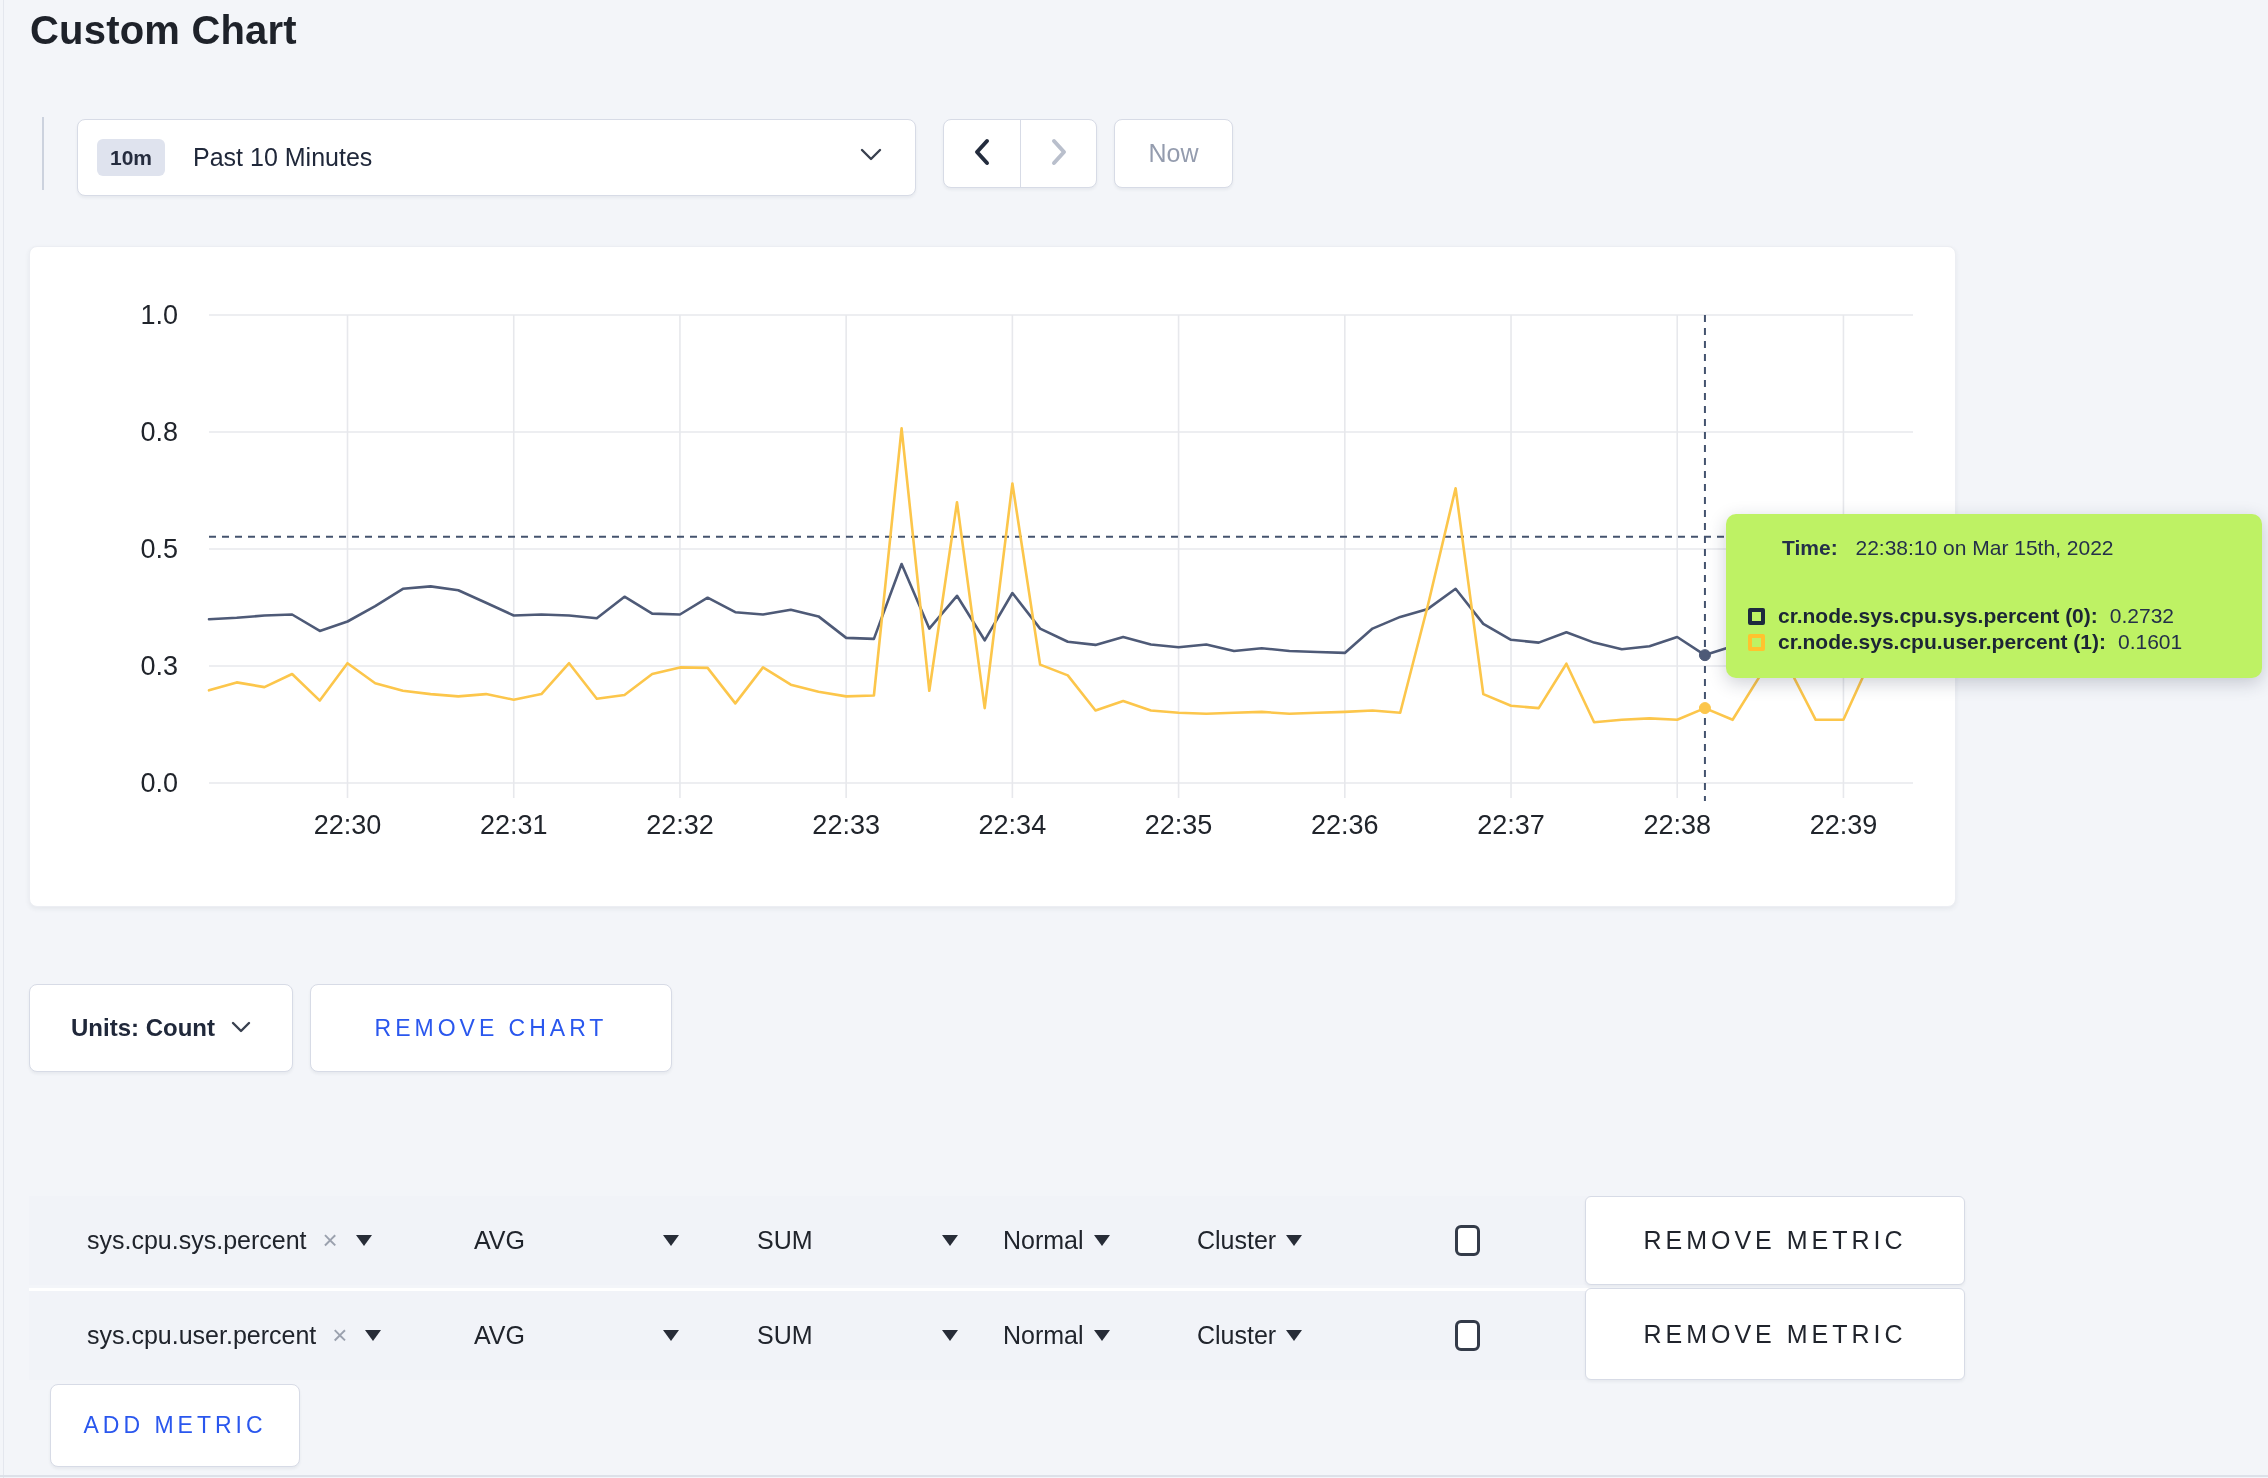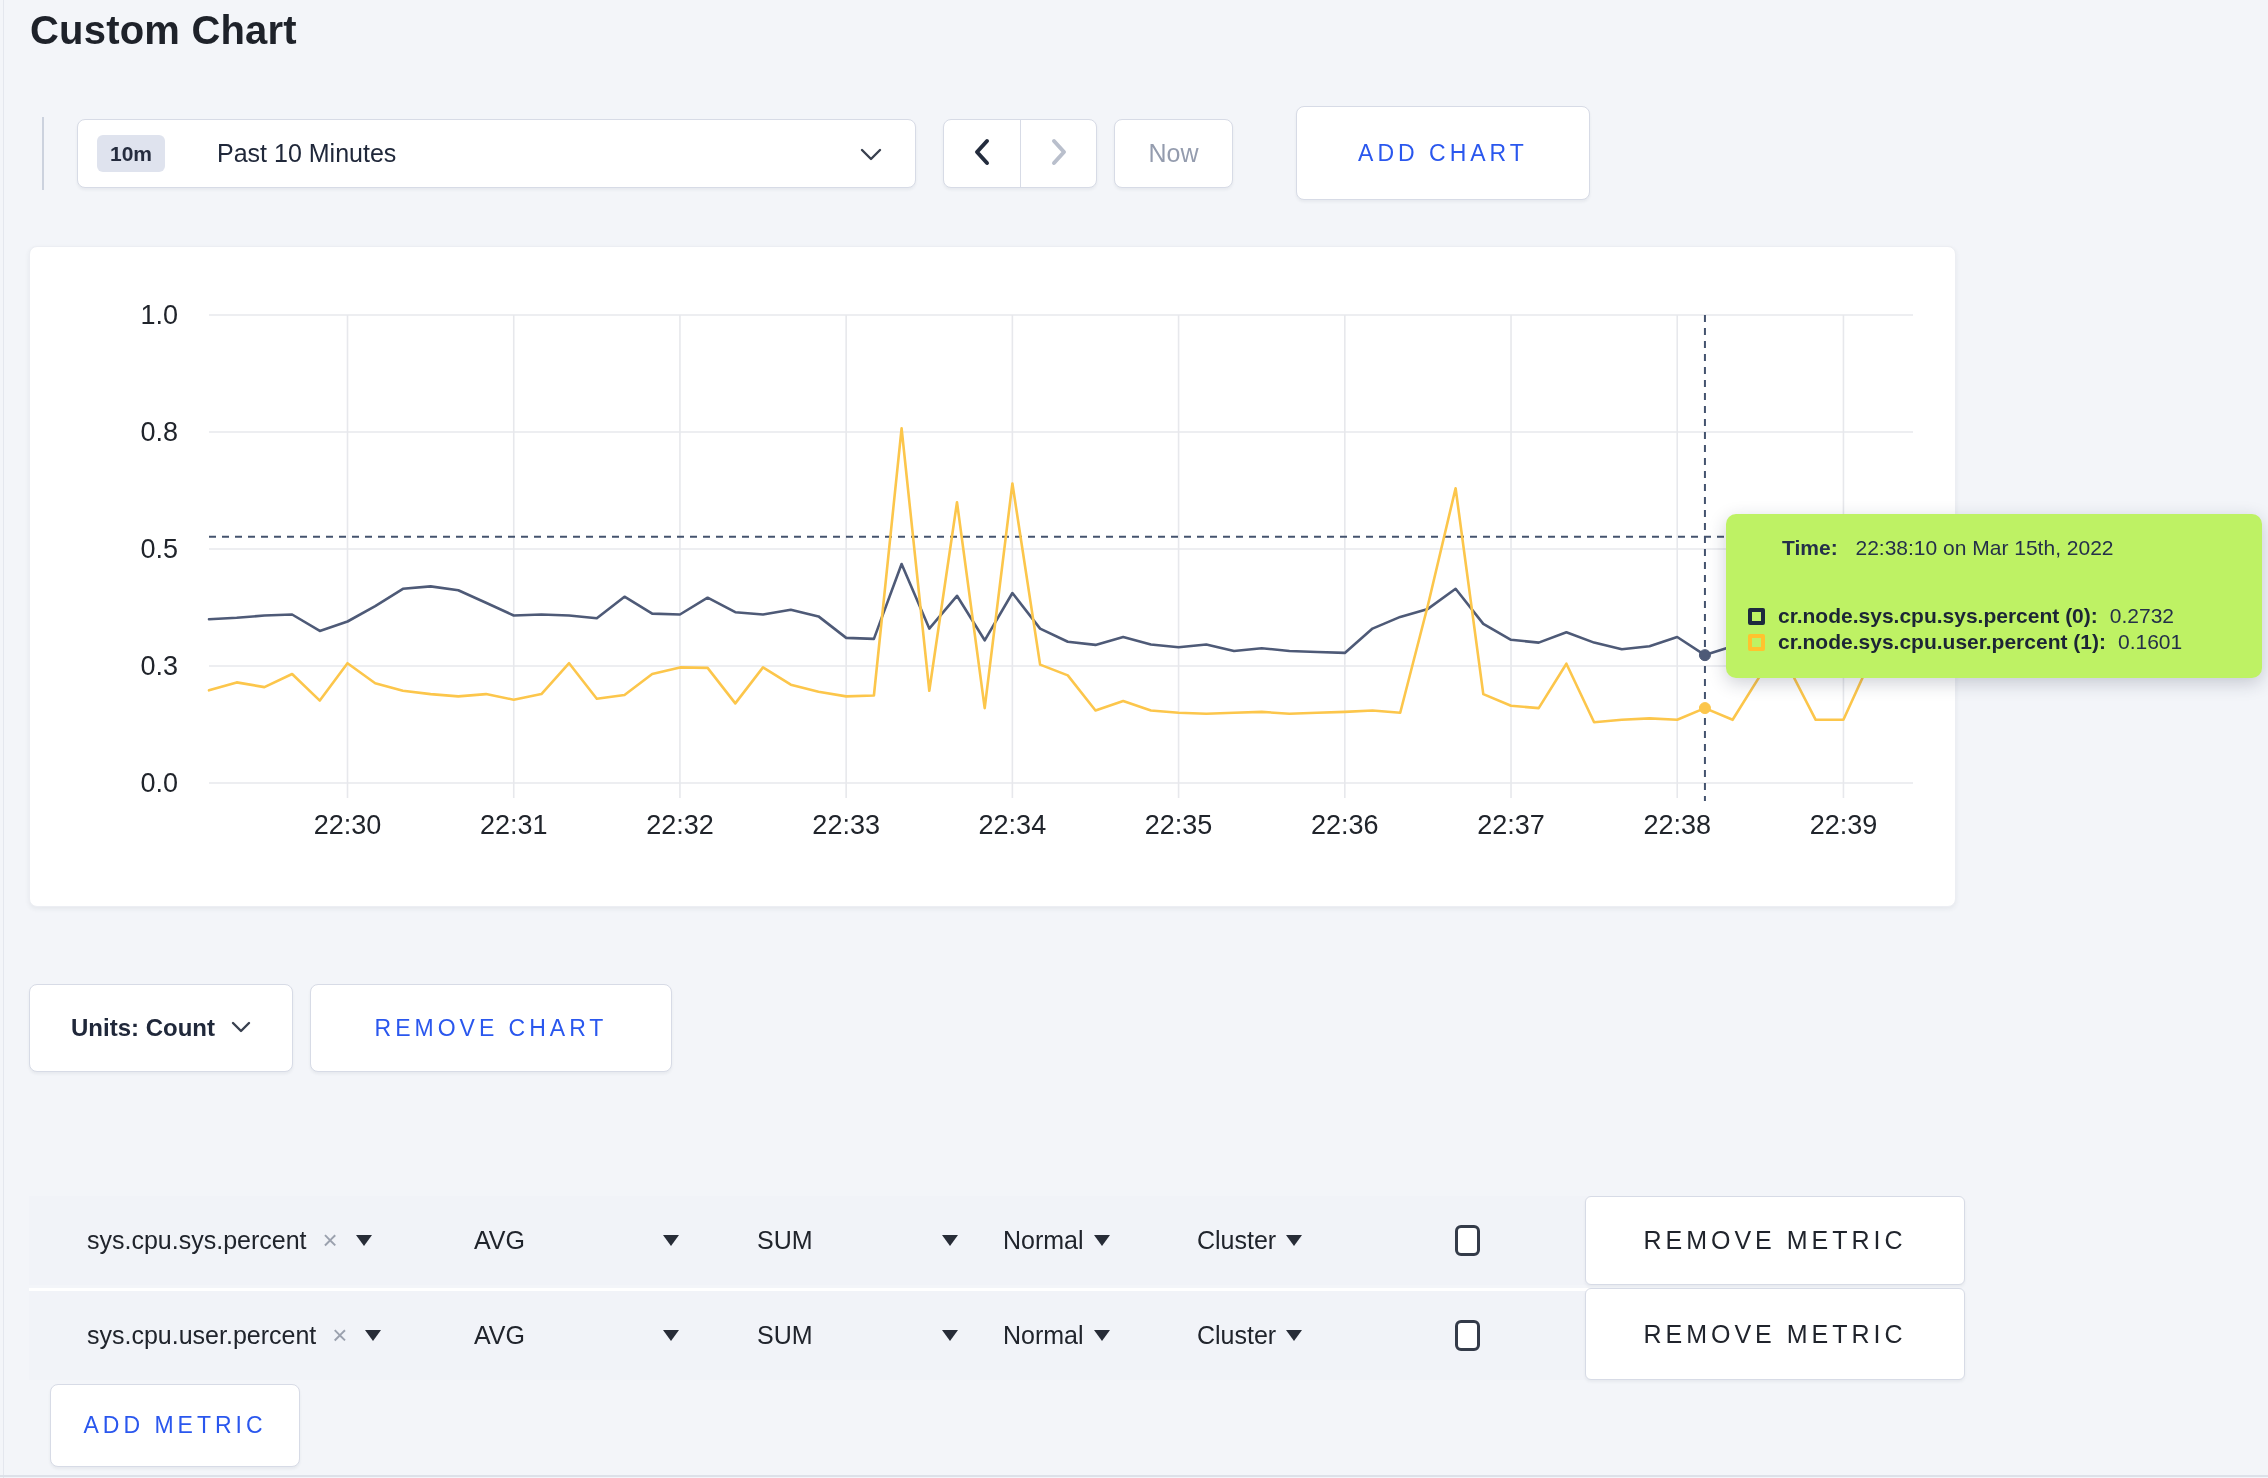--- a/index.html
+++ b/index.html
@@ -20,21 +20,21 @@
     font-size:40px; font-weight:600; color:#1e222a; letter-spacing:.2px;
   }
 
   
   .tb-divider { position:absolute; left:42px; top:117px; width:2px; height:73px; background:#ccd2de; }
   .btn, .select-box {
     position:absolute; background:#fff; border:1px solid #d7dbe6; border-radius:8px;
     box-shadow:0 2px 3px rgba(40,50,70,.06);
     display:flex; align-items:center;
   }
-  .time-select { left:77px; top:119px; width:839px; height:69px; cursor:pointer;gap:24px; }
+  .time-select { left:77px; top:119px; width:839px; height:77px; cursor:pointer; }
   .time-badge {
     margin-left:19px; background:#dfe3ee; border-radius:6px;
     font-size:21px; font-weight:bold; color:#252c3e;
     padding:8px 13px; line-height:1;
   }
   .time-label { margin-left:28px; font-size:25px; color:#20283a; }
   .time-caret { position:absolute; right:32px; top:28px; }
 
   .nav-group { left:943px; top:119px; width:154px; height:69px; padding:0; }
   .nav-half { width:50%; height:100%; display:flex; align-items:center; justify-content:center; cursor:pointer; }
@@ -148,23 +148,20 @@
             <polyline points="6,4 16,15 6,26" fill="none" stroke="#b9bfcc" stroke-width="4" stroke-linecap="round" stroke-linejoin="round"></polyline>
           </svg>
       </span>
     </div>
   </div>
 
   <div class="btn now-btn">
     <span>Now</span>
   </div>
 
-  <div class="blue-btn add-chart-btn">
-    <span>ADD CHART</span>
-  </div>
 
   <div class="chart-card">
     <svg id="chart-svg" width="1927" height="661">
         <line x1="179" y1="536" x2="1883" y2="536" stroke="#e7e8ec" stroke-width="1.6"></line>
         <text x="148" y="545" text-anchor="end" font-size="27" fill="#20242b">0.0</text>
         <line x1="179" y1="419" x2="1883" y2="419" stroke="#e7e8ec" stroke-width="1.6"></line>
         <text x="148" y="428" text-anchor="end" font-size="27" fill="#20242b">0.3</text>
         <line x1="179" y1="302" x2="1883" y2="302" stroke="#e7e8ec" stroke-width="1.6"></line>
         <text x="148" y="311" text-anchor="end" font-size="27" fill="#20242b">0.5</text>
         <line x1="179" y1="185" x2="1883" y2="185" stroke="#e7e8ec" stroke-width="1.6"></line>

